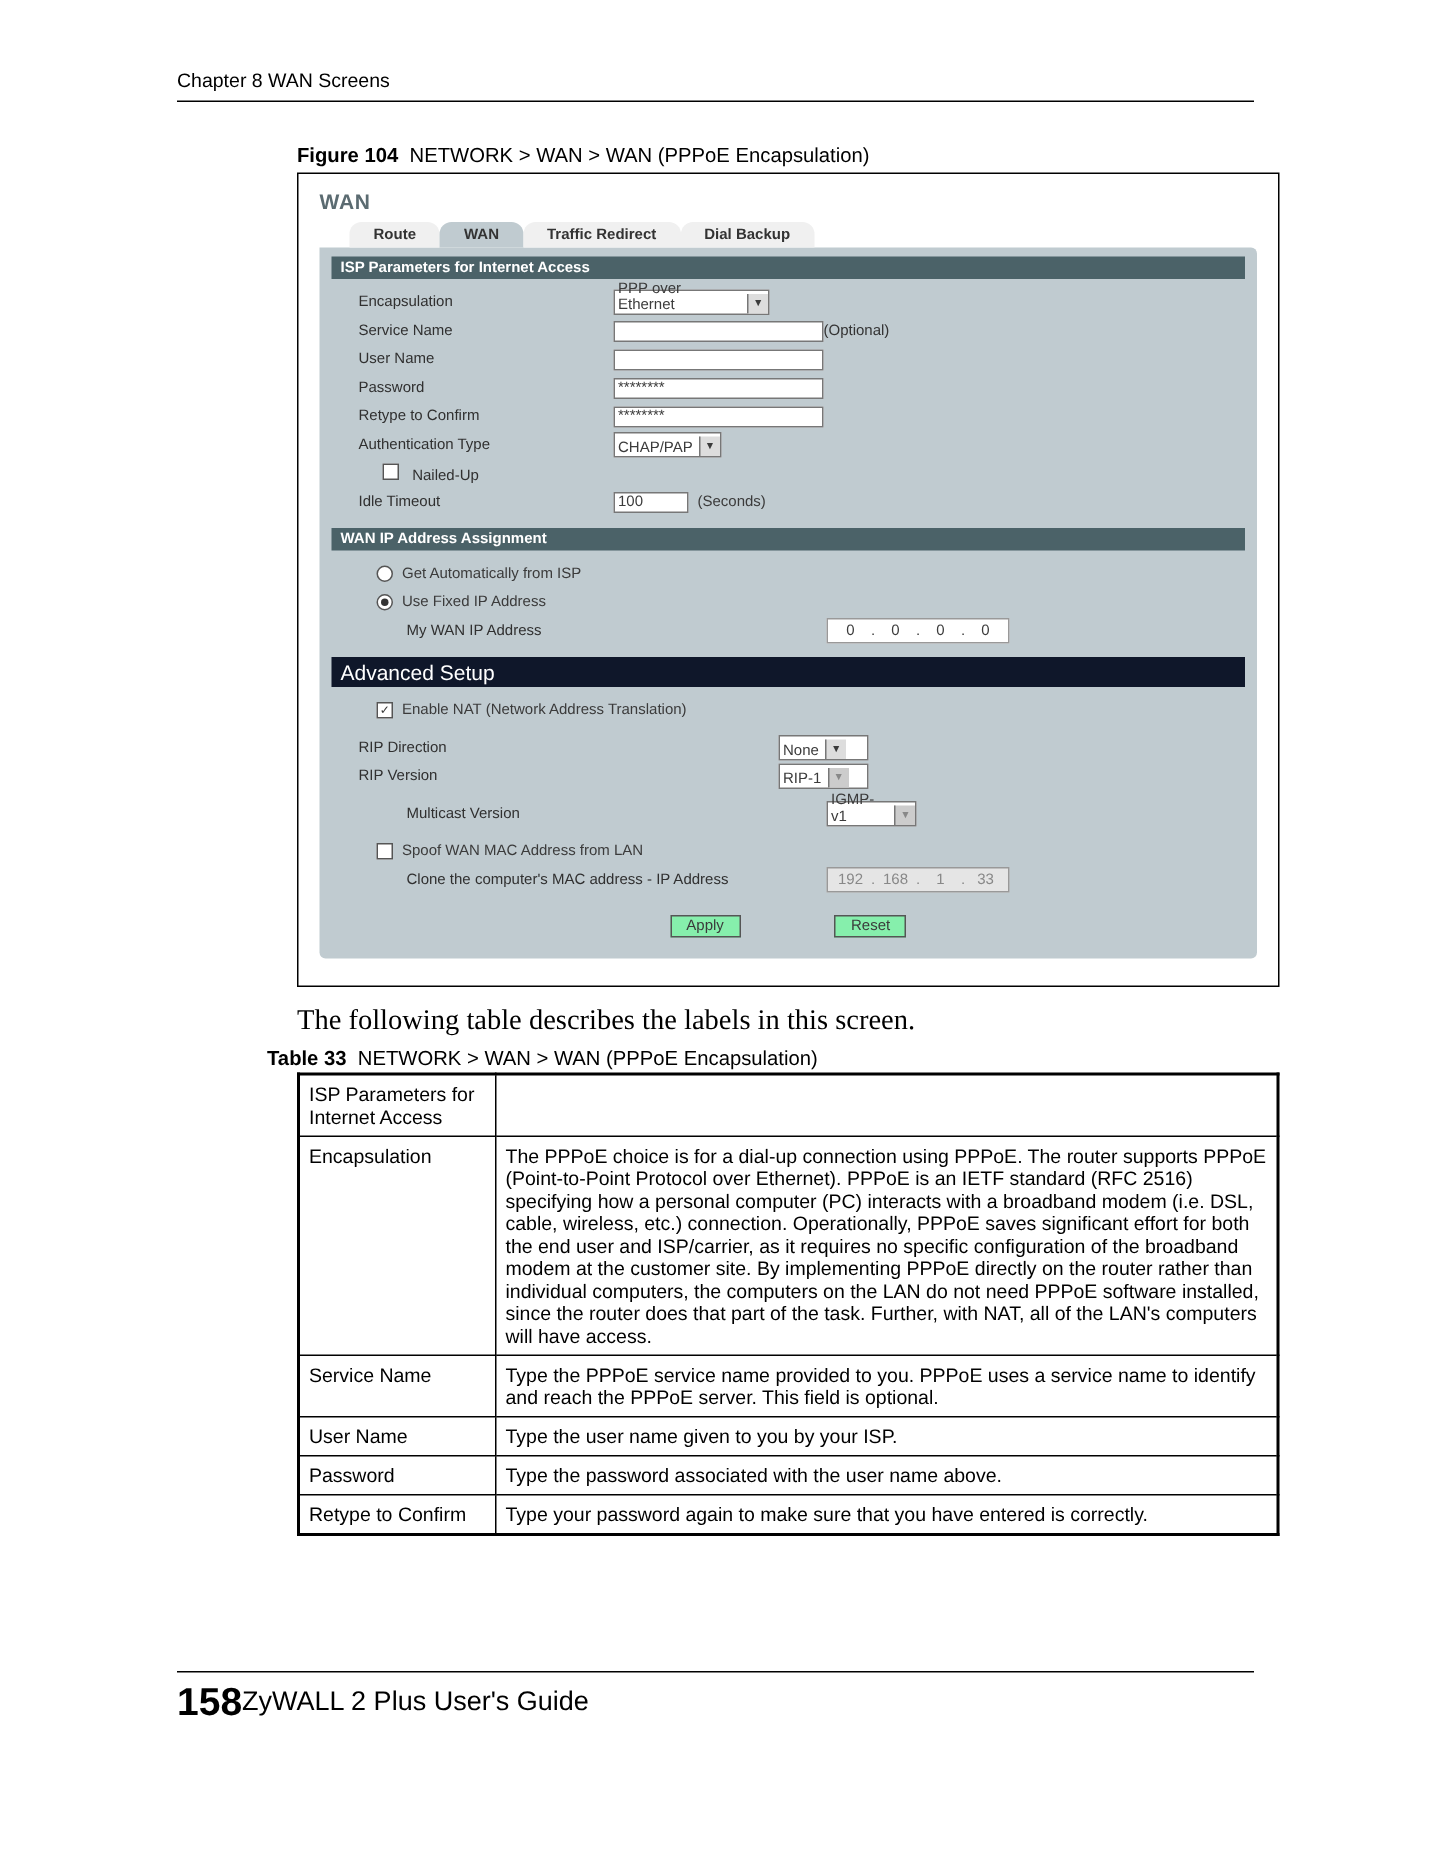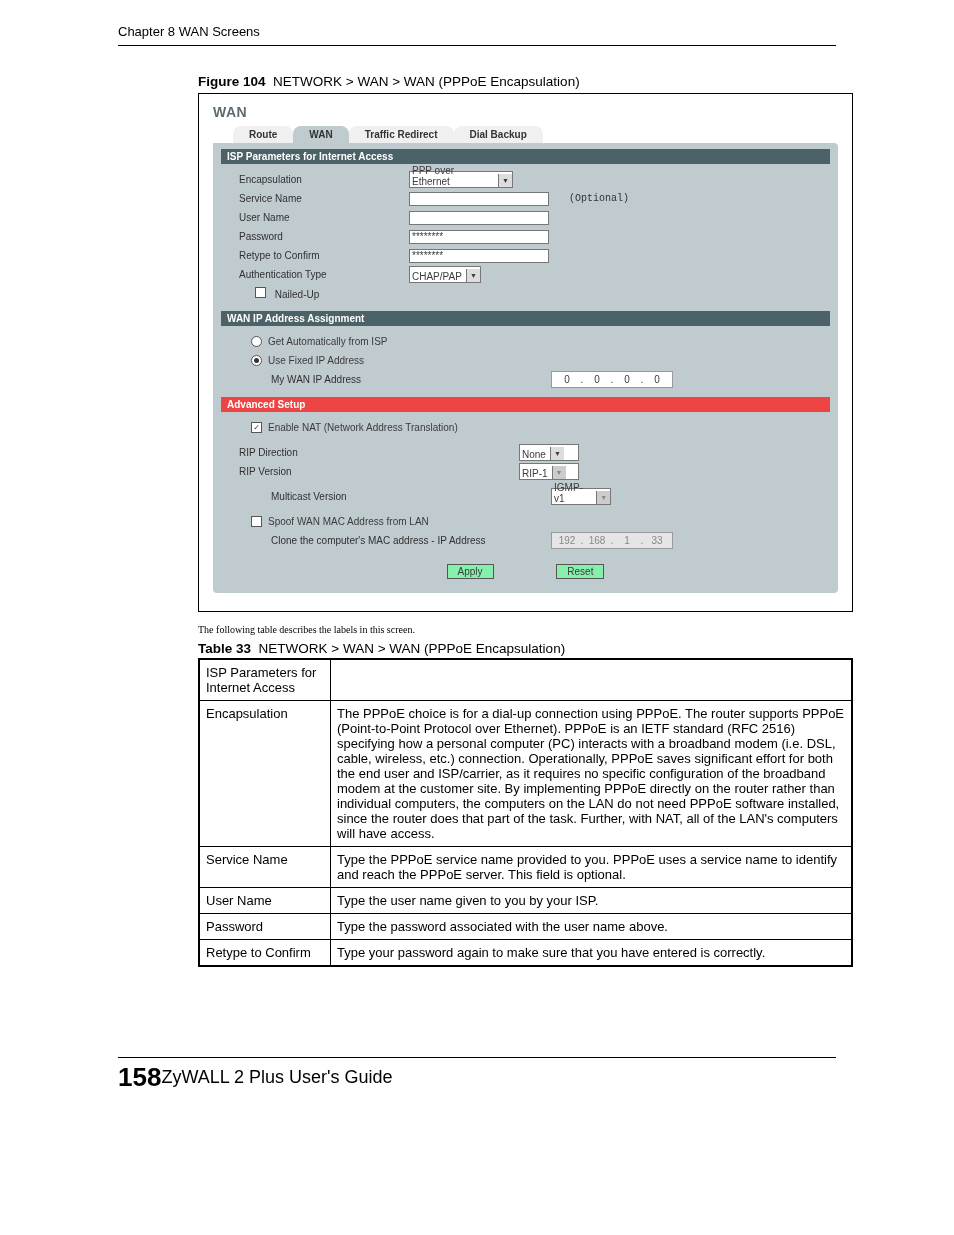--- a/index.html
+++ b/index.html
@@ -6,21 +6,21 @@
     margin: 0;
     padding: 0;
     background: #fff;
     font-family: Arial, Helvetica, sans-serif;
     font-size: 14px;
     color: #000;
   }
   .page {
     width: 838px;
     margin: 0 auto;
-    padding: 24px 60px 40px 60px;
+    padding: 46px 60px 40px 60px;
     box-sizing: border-box;
   }
   .doc-header {
     font-size: 13px;
     color: #000;
     padding-bottom: 6px;
     border-bottom: 1px solid #000;
     margin-bottom: 28px;
   }
   .figure-caption {
@@ -70,24 +70,24 @@
   }
   .section-header {
     background: #4b6268;
     color: #fff;
     font-weight: bold;
     font-size: 10px;
     padding: 2px 6px;
     margin-bottom: 6px;
   }
   .sub-header {
-    background: #ef4444;
+    background: #0f172a;
     color: #fff;
-    font-weight: bold;
-    font-size: 10px;
+    font-weight: normal;
+    font-size: 14px;
     padding: 2px 6px;
     margin: 8px 0 6px 0;
   }
   .form-row {
     display: flex;
     align-items: center;
     padding: 1px 0 1px 18px;
     min-height: 17px;
   }
   .form-label {
@@ -150,42 +150,40 @@
     border: 1px solid #999;
     background: #fff;
     padding: 0 4px;
     height: 15px;
   }
   .ip-box span { width: 22px; text-align: center; font-size: 10px;}
   .ip-box .dot-sep { width: 8px; text-align:center;}
   .optional-note {
     font-size: 10px;
     color: #333;
-    margin-left: 20px;
-    font-family: Liberation Mono, monospace;
   }
   .buttons {
     text-align: center;
     margin-top: 14px;
   }
   .btn {
     display: inline-block;
     border: 1px solid #555;
     background: #86efac;
     font-size: 10px;
     padding: 1px 10px;
     margin: 0 30px;
   }
   .body-text {
     margin: 12px 0 6px 80px;
     font-family: Georgia, "Times New Roman", serif;
-    font-size: 10px;
+    font-size: 19px;
   }
   .table-caption {
-    margin-left: 80px;
+    margin-left: 60px;
     font-size: 13.5px;
     margin-bottom: 2px;
   }
   .desc-table {
     margin-left: 80px;
     border-collapse: collapse;
     width: 655px;
     border: 2px solid #000;
     font-size: 13px;
   }
@@ -263,20 +261,25 @@
           <span>CHAP/PAP</span>
             <span class="select-btn">▼</span>
         </div>
       </div>
       <div class="form-row">
         <div class="form-label indent">
           <span class="checkbox-el"></span>
           <span>Nailed-Up</span>
         </div>
       </div>
+      <div class="form-row">
+        <div class="form-label">Idle Timeout</div>
+        <div class="input-box input-small">100</div>
+        <span style="margin-left:6px;font-size:10px">(Seconds)</span>
+      </div>
 
       <div class="section-header" style="margin-top:8px">WAN IP Address Assignment</div>
 
       <div class="form-row" style="padding-left:30px">
         <span class="radio-el"></span>
         <span>Get Automatically from ISP</span>
       </div>
       <div class="form-row" style="padding-left:30px">
         <span class="radio-el">
             <span class="dot"></span>

